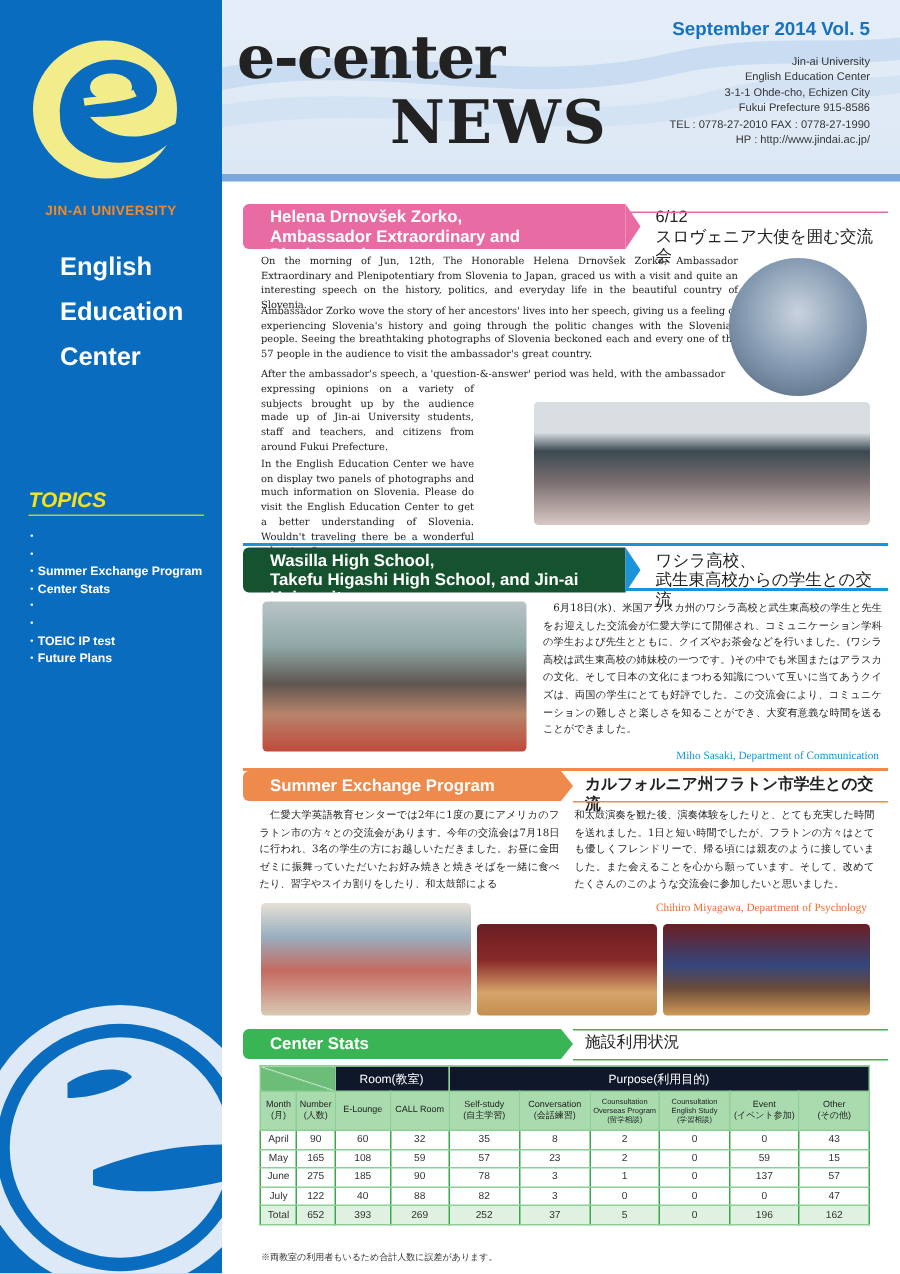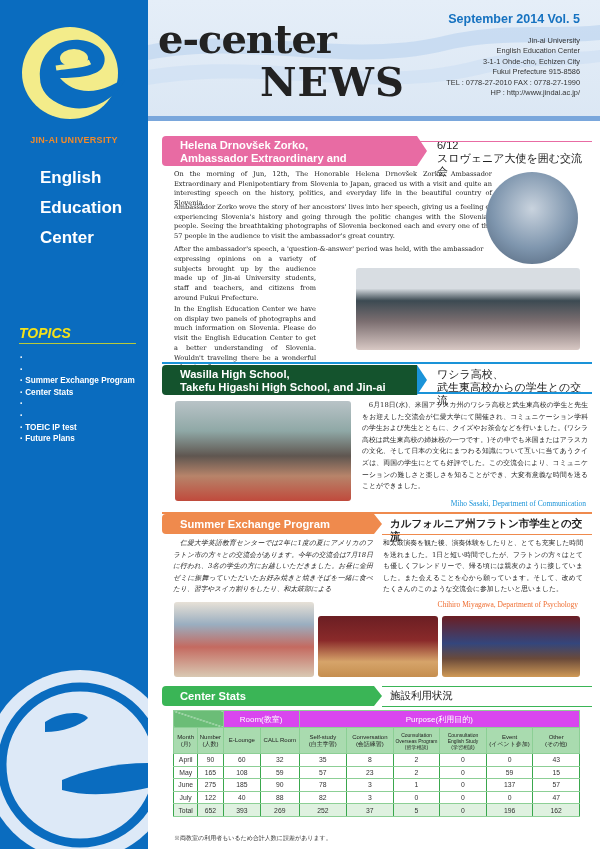--- a/index.html
+++ b/index.html
@@ -42,21 +42,21 @@
   .serif { font-family: "DejaVu Serif", "Liberation Serif", serif; color: #222; }
   .p1 { position: absolute; left: 174px; width: 318px; font-size: 6.6px; line-height: 9.7px; text-align: justify; }
   .jp { position: absolute; font-family: "DejaVu Serif", serif; font-size: 6.8px; line-height: 11.6px; color: #222; text-align: justify; }
   .byline { position: absolute; font-family: "Liberation Serif", serif; font-size: 7.5px; }
 
   .photo { position: absolute; border-radius: 3px; overflow: hidden; }
 
   
   table.stats { position: absolute; left: 173px; top: 710px; width: 407px; border-collapse: collapse; font-size: 6.8px; color: #333; }
   table.stats td, table.stats th { border: 1px solid #8ccf95; text-align: center; font-weight: normal; }
-  table.stats th.h { background: #d946ef; color: #fff; height: 17px; font-size: 8px; }
+  table.stats th.h { background: #0f172a; color: #fff; height: 17px; font-size: 8px; }
   table.stats th.sub { background: #a9dbaf; color: #222; height: 26px; font-size: 6px; line-height: 7px; }
   table.stats td { height: 12.6px; border-left: 1px solid #3aa74d; border-right: 1px solid #3aa74d; }
   table.stats tr.total td { background: #dff1e0; }
   .note { position: absolute; left: 174px; top: 834px; font-size: 6px; color: #333; }
 </style>
 </head>
 <body>
 
 <div class="sidebar">
   <svg class="logo" viewBox="0 0 115 105">
@@ -151,21 +151,21 @@
 <div class="byline" style="right:14px;top:499px;color:#1a93d8;">Miho Sasaki, Department of Communication</div>
 
 <div class="sec-line" style="left:162px;top:512px;width:430px;background:#ef8a4d;height:2px;"></div>
 <div class="sec-head orange" style="top:514px;width:430px;height:20px;">
   <div class="sec-tab" style="width:212px;height:20px;line-height:14px;">Summer Exchange Program</div>
   <span style="position:absolute;left:212px;top:0;border-top:10px solid transparent;border-bottom:10px solid transparent;border-left:8px solid #ef8a4d;"></span>
   <div class="sec-jp" style="left:228px;top:3px;font-size:10.5px;font-weight:bold;">カルフォルニア州フラトン市学生との交流</div>
   <div class="sec-line" style="left:220px;top:20px;width:210px;background:#ef8a4d;height:1px;"></div>
 </div>
 
-<div class="jp" style="left:173px;top:538px;width:200px;font-style:italic;">　仁愛大学英語教育センターでは2年に1度の夏にアメリカのフラトン市の方々との交流会があります。今年の交流会は7月18日に行われ、3名の学生の方にお越しいただきました。お昼に金田ゼミに振舞っていただいたお好み焼きと焼きそばを一緒に食べたり、習字やスイカ割りをしたり、和太鼓部による</div>
+<div class="jp" style="left:173px;top:538px;width:200px;">　仁愛大学英語教育センターでは2年に1度の夏にアメリカのフラトン市の方々との交流会があります。今年の交流会は7月18日に行われ、3名の学生の方にお越しいただきました。お昼に金田ゼミに振舞っていただいたお好み焼きと焼きそばを一緒に食べたり、習字やスイカ割りをしたり、和太鼓部による</div>
 <div class="jp" style="left:383px;top:538px;width:200px;">和太鼓演奏を観た後、演奏体験をしたりと、とても充実した時間を送れました。1日と短い時間でしたが、フラトンの方々はとても優しくフレンドリーで、帰る頃には親友のように接していました。また会えることを心から願っています。そして、改めてたくさんのこのような交流会に参加したいと思いました。</div>
 <div class="byline" style="right:22px;top:600px;color:#ef6d30;">Chihiro Miyagawa, Department of Psychology</div>
 
 <div class="photo" style="left:174px;top:602px;width:140px;height:75px;background:linear-gradient(180deg,#e7e1d7 0%,#9aaec0 30%,#c46a60 60%,#d9c9b3 100%);"></div>
 <div class="photo" style="left:318px;top:616px;width:120px;height:61px;background:linear-gradient(180deg,#6b1e23 0%,#8a2a2a 40%,#d6a46a 75%,#c58e4f 100%);"></div>
 <div class="photo" style="left:442px;top:616px;width:138px;height:61px;background:linear-gradient(180deg,#6b1e23 0%,#34467c 45%,#6a4a3a 70%,#d09a56 100%);"></div>
 
 <div class="sec-head green" style="top:686px;width:430px;height:20px;">
   <div class="sec-tab" style="width:212px;height:20px;line-height:14px;">Center Stats</div>
   <span style="position:absolute;left:212px;top:0;border-top:10px solid transparent;border-bottom:10px solid transparent;border-left:8px solid #3ab556;"></span>

